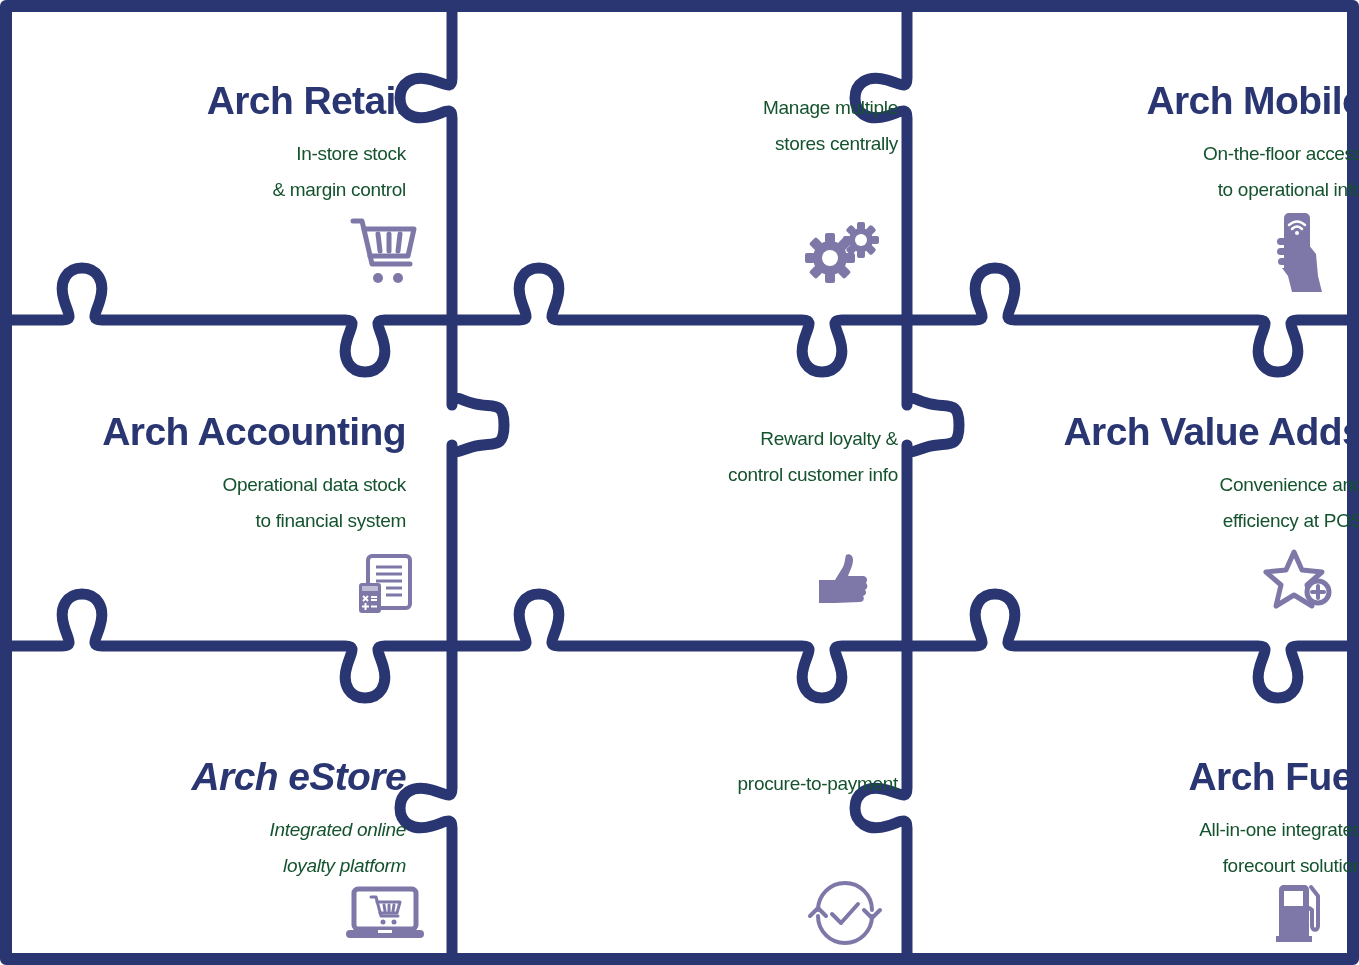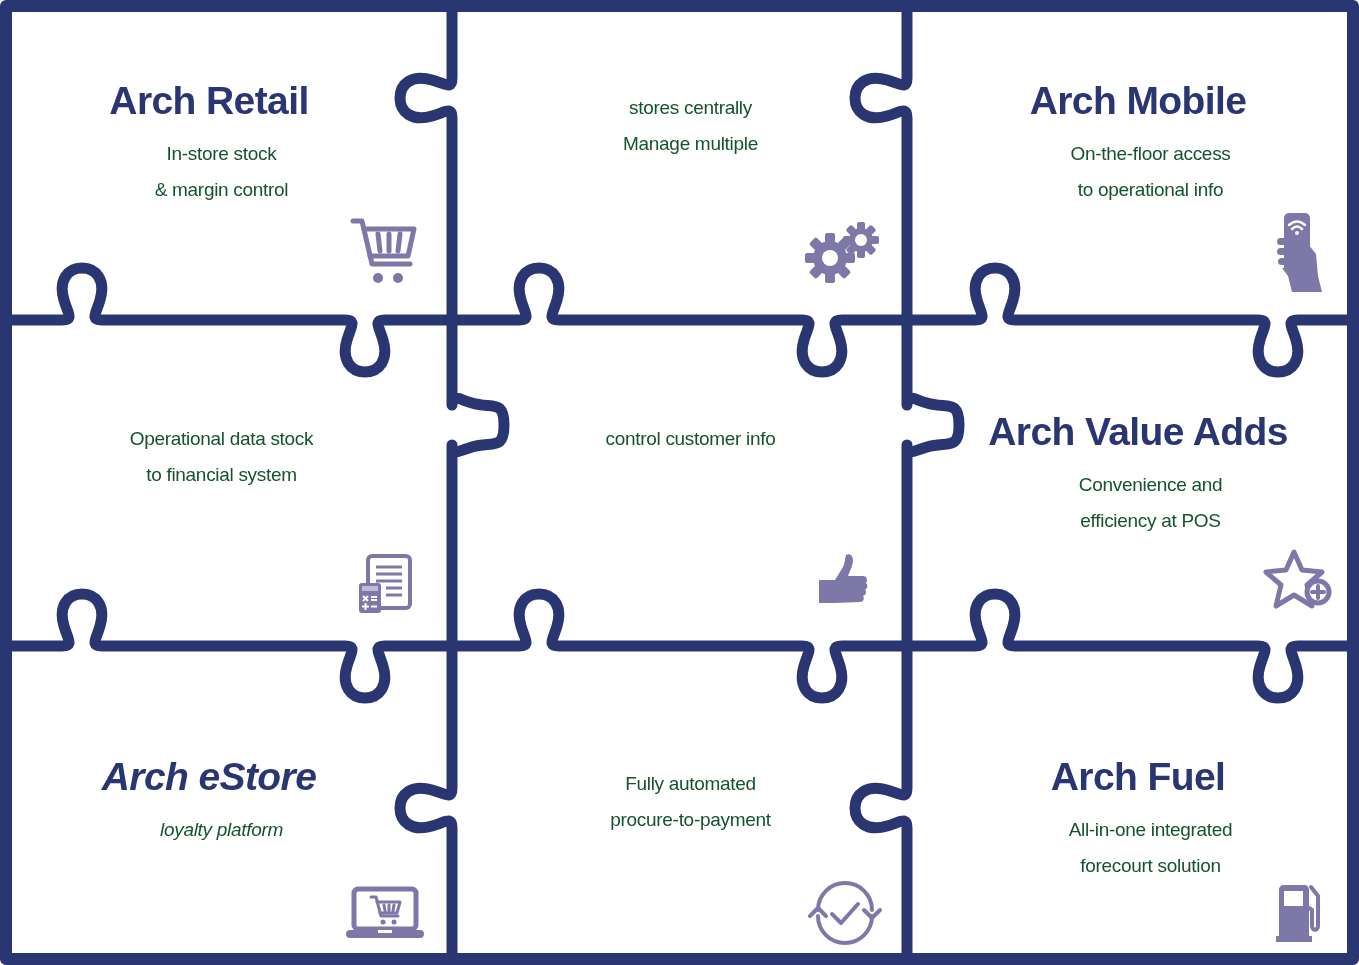--- a/index.html
+++ b/index.html
@@ -1,19 +1,19 @@
 <!DOCTYPE html>
 <html><head>
 <meta charset="utf-8">
 <style>
   html, body { margin: 0; padding: 0; background: #ffffff; }
   body { width: 1359px; height: 965px; position: relative; overflow: hidden;
          font-family: "Liberation Sans", sans-serif; }
   #frame { position: absolute; left: 0; top: 0; width: 1359px; height: 965px; }
-  .tile { position: absolute; text-align: center; color: #2a3672; }
+  .tile { position: absolute; text-align: right; color: #2a3672; }
   .tile .title { font-weight: bold; font-size: 39px; letter-spacing: -0.6px; line-height: 46px; white-space: nowrap; }
   .tile .desc { font-size: 19px; line-height: 36px; margin-top: 12px; color: #14532d; letter-spacing: -0.3px; white-space: nowrap; margin-left: 25px; }
   .icon { position: absolute; }
 </style>
 </head>
 <body>
 
 <svg id="frame" width="1359" height="965" viewBox="0 0 1359 965">
   <g fill="none" stroke="#2a3672" stroke-width="11" stroke-linejoin="round" stroke-linecap="round">
 
@@ -125,60 +125,62 @@
 
 <div class="tile" style="left:12px; top:78px; width:394px;">
   <div class="title">Arch Retail</div>
   <div class="desc">
     <div>In-store stock</div>
     <div>&amp; margin control</div>
   </div>
 </div>
 <div class="tile" style="left:458px; top:78px; width:440px;">
   <div class="desc">
+    <div>Manage multiple</div>
     <div>stores centrally</div>
-    <div>Manage multiple</div>
   </div>
 </div>
 <div class="tile" style="left:913px; top:78px; width:450px;">
   <div class="title">Arch Mobile</div>
   <div class="desc">
     <div>On-the-floor access</div>
     <div>to operational info</div>
   </div>
 </div>
 
 <div class="tile" style="left:12px; top:409px; width:394px;">
+  <div class="title">Arch Accounting</div>
   <div class="desc">
     <div>Operational data stock</div>
     <div>to financial system</div>
   </div>
 </div>
 <div class="tile" style="left:458px; top:409px; width:440px;">
   <div class="desc">
+    <div>Reward loyalty &amp;</div>
     <div>control customer info</div>
   </div>
 </div>
 <div class="tile" style="left:913px; top:409px; width:450px;">
   <div class="title">Arch Value Adds</div>
   <div class="desc">
     <div>Convenience and</div>
     <div>efficiency at POS</div>
   </div>
 </div>
 
 <div class="tile" style="left:12px; top:754px; width:394px;font-style:italic;">
   <div class="title">Arch eStore</div>
   <div class="desc">
+    <div>Integrated online</div>
     <div>loyalty platform</div>
   </div>
 </div>
 <div class="tile" style="left:458px; top:754px; width:440px;">
   <div class="desc">
-    <div>Fully automated</div>
     <div>procure-to-payment</div>
   </div>
 </div>
 <div class="tile" style="left:913px; top:754px; width:450px;">
   <div class="title">Arch Fuel</div>
   <div class="desc">
     <div>All-in-one integrated</div>
     <div>forecourt solution</div>
   </div>
 </div>

